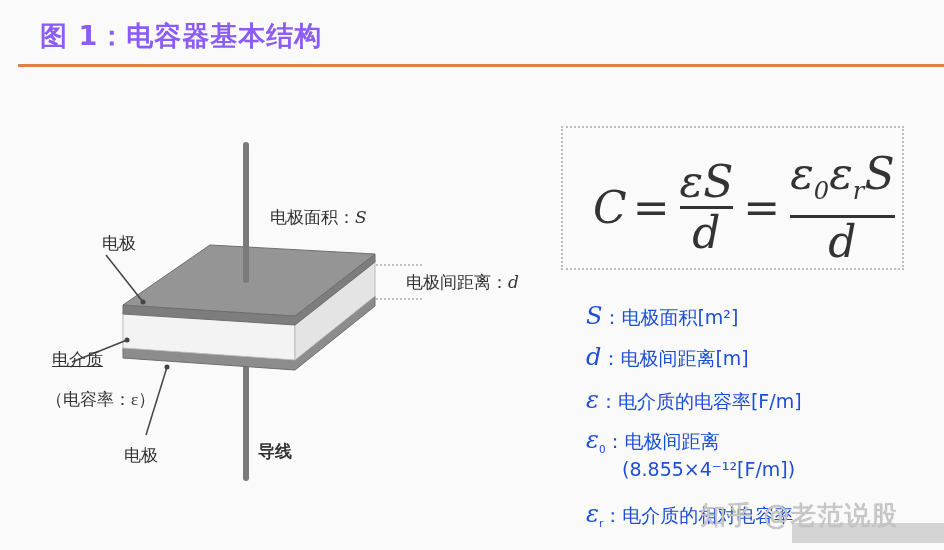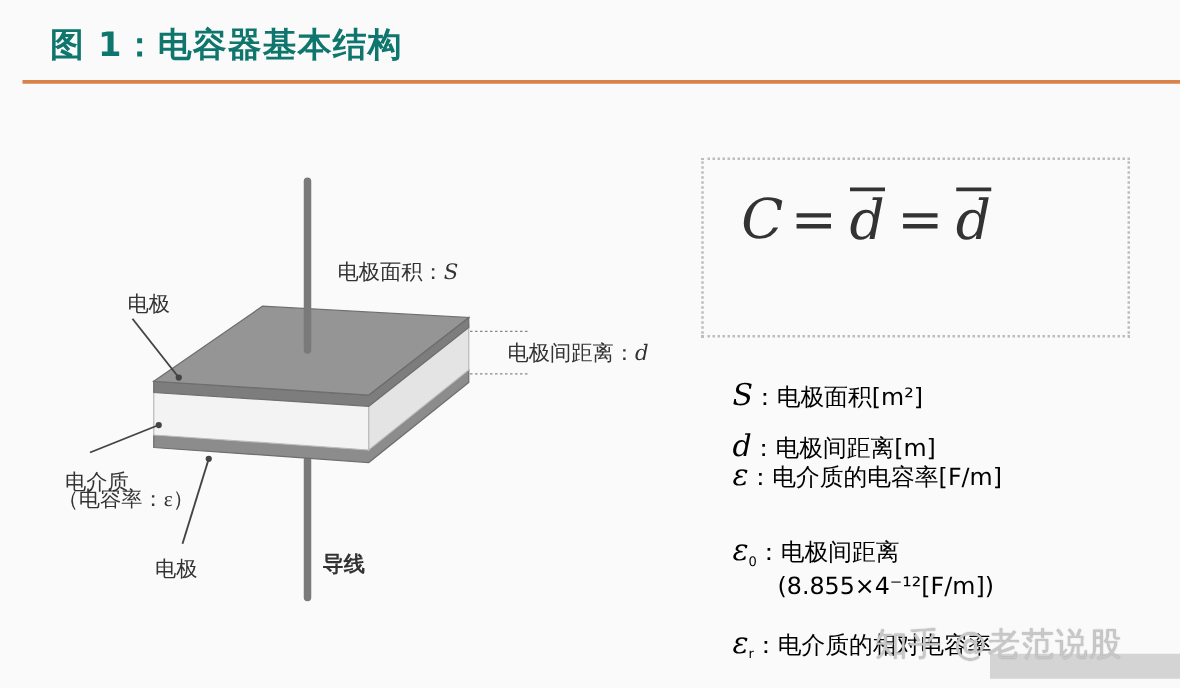--- a/index.html
+++ b/index.html
@@ -1,32 +1,32 @@
 <!DOCTYPE html>
 <html><head>
 <meta charset="utf-8">
 <style>
   html, body { margin:0; padding:0; }
   body { width:944px; height:550px; background:#fafafa; position:relative; overflow:hidden;
          font-family:"DejaVu Sans", sans-serif; color:#333; }
-  .title { position:absolute; left:40px; top:18px; font-size:27px; font-weight:bold; color:#0f766e; letter-spacing:1px; }
+  .title { position:absolute; left:40px; top:18px; font-size:27px; font-weight:bold; color:#8b5cf6; letter-spacing:1px; }
   .rule { position:absolute; left:18px; top:64px; width:926px; height:3px; background:#d9824a; }
   .lbl { position:absolute; font-size:17px; color:#333; white-space:nowrap; }
   .it { font-family:"DejaVu Serif", serif; font-style:italic; }
   svg.diagram { position:absolute; left:0; top:0; }
   .formula-box { position:absolute; left:561px; top:126px; width:343px; height:144px;
                  border:2px dotted #bdbdbd; box-sizing:border-box; }
   .formula { position:absolute; left:30px; top:22px; display:flex; align-items:center;
              font-family:"DejaVu Serif", serif; font-style:italic; font-size:44px; color:#333; }
   .frac { display:inline-flex; flex-direction:column; align-items:center; margin:0 4px; }
   .frac .num, .frac .den { line-height:48px; }
   .frac .bar { height:3px; background:#333; align-self:stretch; }
   .eq { font-style:normal; margin:0 6px; }
   sub { font-size:0.55em; }
-  .legend { position:absolute; left:586px; font-size:19px; color:#000000; white-space:nowrap; }
+  .legend { position:absolute; left:586px; font-size:19px; color:#1d4ed8; white-space:nowrap; }
   .legend .sym { font-family:"DejaVu Serif", serif; font-style:italic; font-size:24px; }
   .watermark { position:absolute; left:700px; top:498px; font-size:26px; color:#c8c8c8;
                text-shadow:0 0 1px #999; letter-spacing:1px; }
   .pix { position:absolute; background:#d4d4d4; }
 </style>
 </head>
 <body>
 
 <div class="title">图 1：电容器基本结构</div>
 <div class="rule"></div>
@@ -58,48 +58,52 @@
   <circle cx="167" cy="367" r="2.5" fill="#444"></circle>
 </svg>
 
 <div class="lbl" style="left:102px;top:232px;">电极</div>
 <div class="lbl" style="left:270px;top:206px;">
   <span>电极面积：</span><span class="it">S</span>
 </div>
 <div class="lbl" style="left:406px;top:271px;">
   <span>电极间距离：</span><span class="it">d</span>
 </div>
-<div class="lbl" style="left:52px;top:374px;">电介质</div>
+<div class="lbl" style="left:52px;top:348px;text-decoration:underline;">电介质</div>
 <div class="lbl" style="left:46px;top:388px;font-family:Liberation Serif, serif;">（电容率：ε）</div>
 <div class="lbl" style="left:124px;top:444px;">电极</div>
 <div class="lbl" style="left:258px;top:440px;font-weight:bold;">导线</div>
 
 <div class="formula-box">
   <div class="formula">
     <span>C</span>
     <span class="eq">=</span>
     <span class="frac">
+      <span class="num">εS</span>
       <span class="bar"></span>
       <span class="den">d</span>
     </span>
     <span class="eq">=</span>
     <span class="frac">
+      <span class="num">
+        <span>ε</span><sub>0</sub><span>ε</span><sub>r</sub><span>S</span>
+      </span>
       <span class="bar"></span>
       <span class="den">d</span>
     </span>
   </div>
 </div>
 
 <div class="legend" style="top:302px;">
   <span class="sym">S</span><span>：电极面积[m²]</span>
 </div>
 <div class="legend" style="top:343px;">
   <span class="sym">d</span><span>：电极间距离[m]</span>
 </div>
-<div class="legend" style="top:366px;">
+<div class="legend" style="top:386px;">
   <span class="sym">ε</span><span>：电介质的电容率[F/m]</span>
 </div>
 <div class="legend" style="top:426px;">
   <span class="sym">ε</span><sub>0</sub><span>：电极间距离</span>
 </div>
 <div class="legend" style="top:458px;left:622px;">(8.855×4⁻¹²[F/m])</div>
 <div class="legend" style="top:500px;text-align:center;">
   <span class="sym">ε</span><sub>r</sub><span>：电介质的相对电容率</span>
 </div>
 

